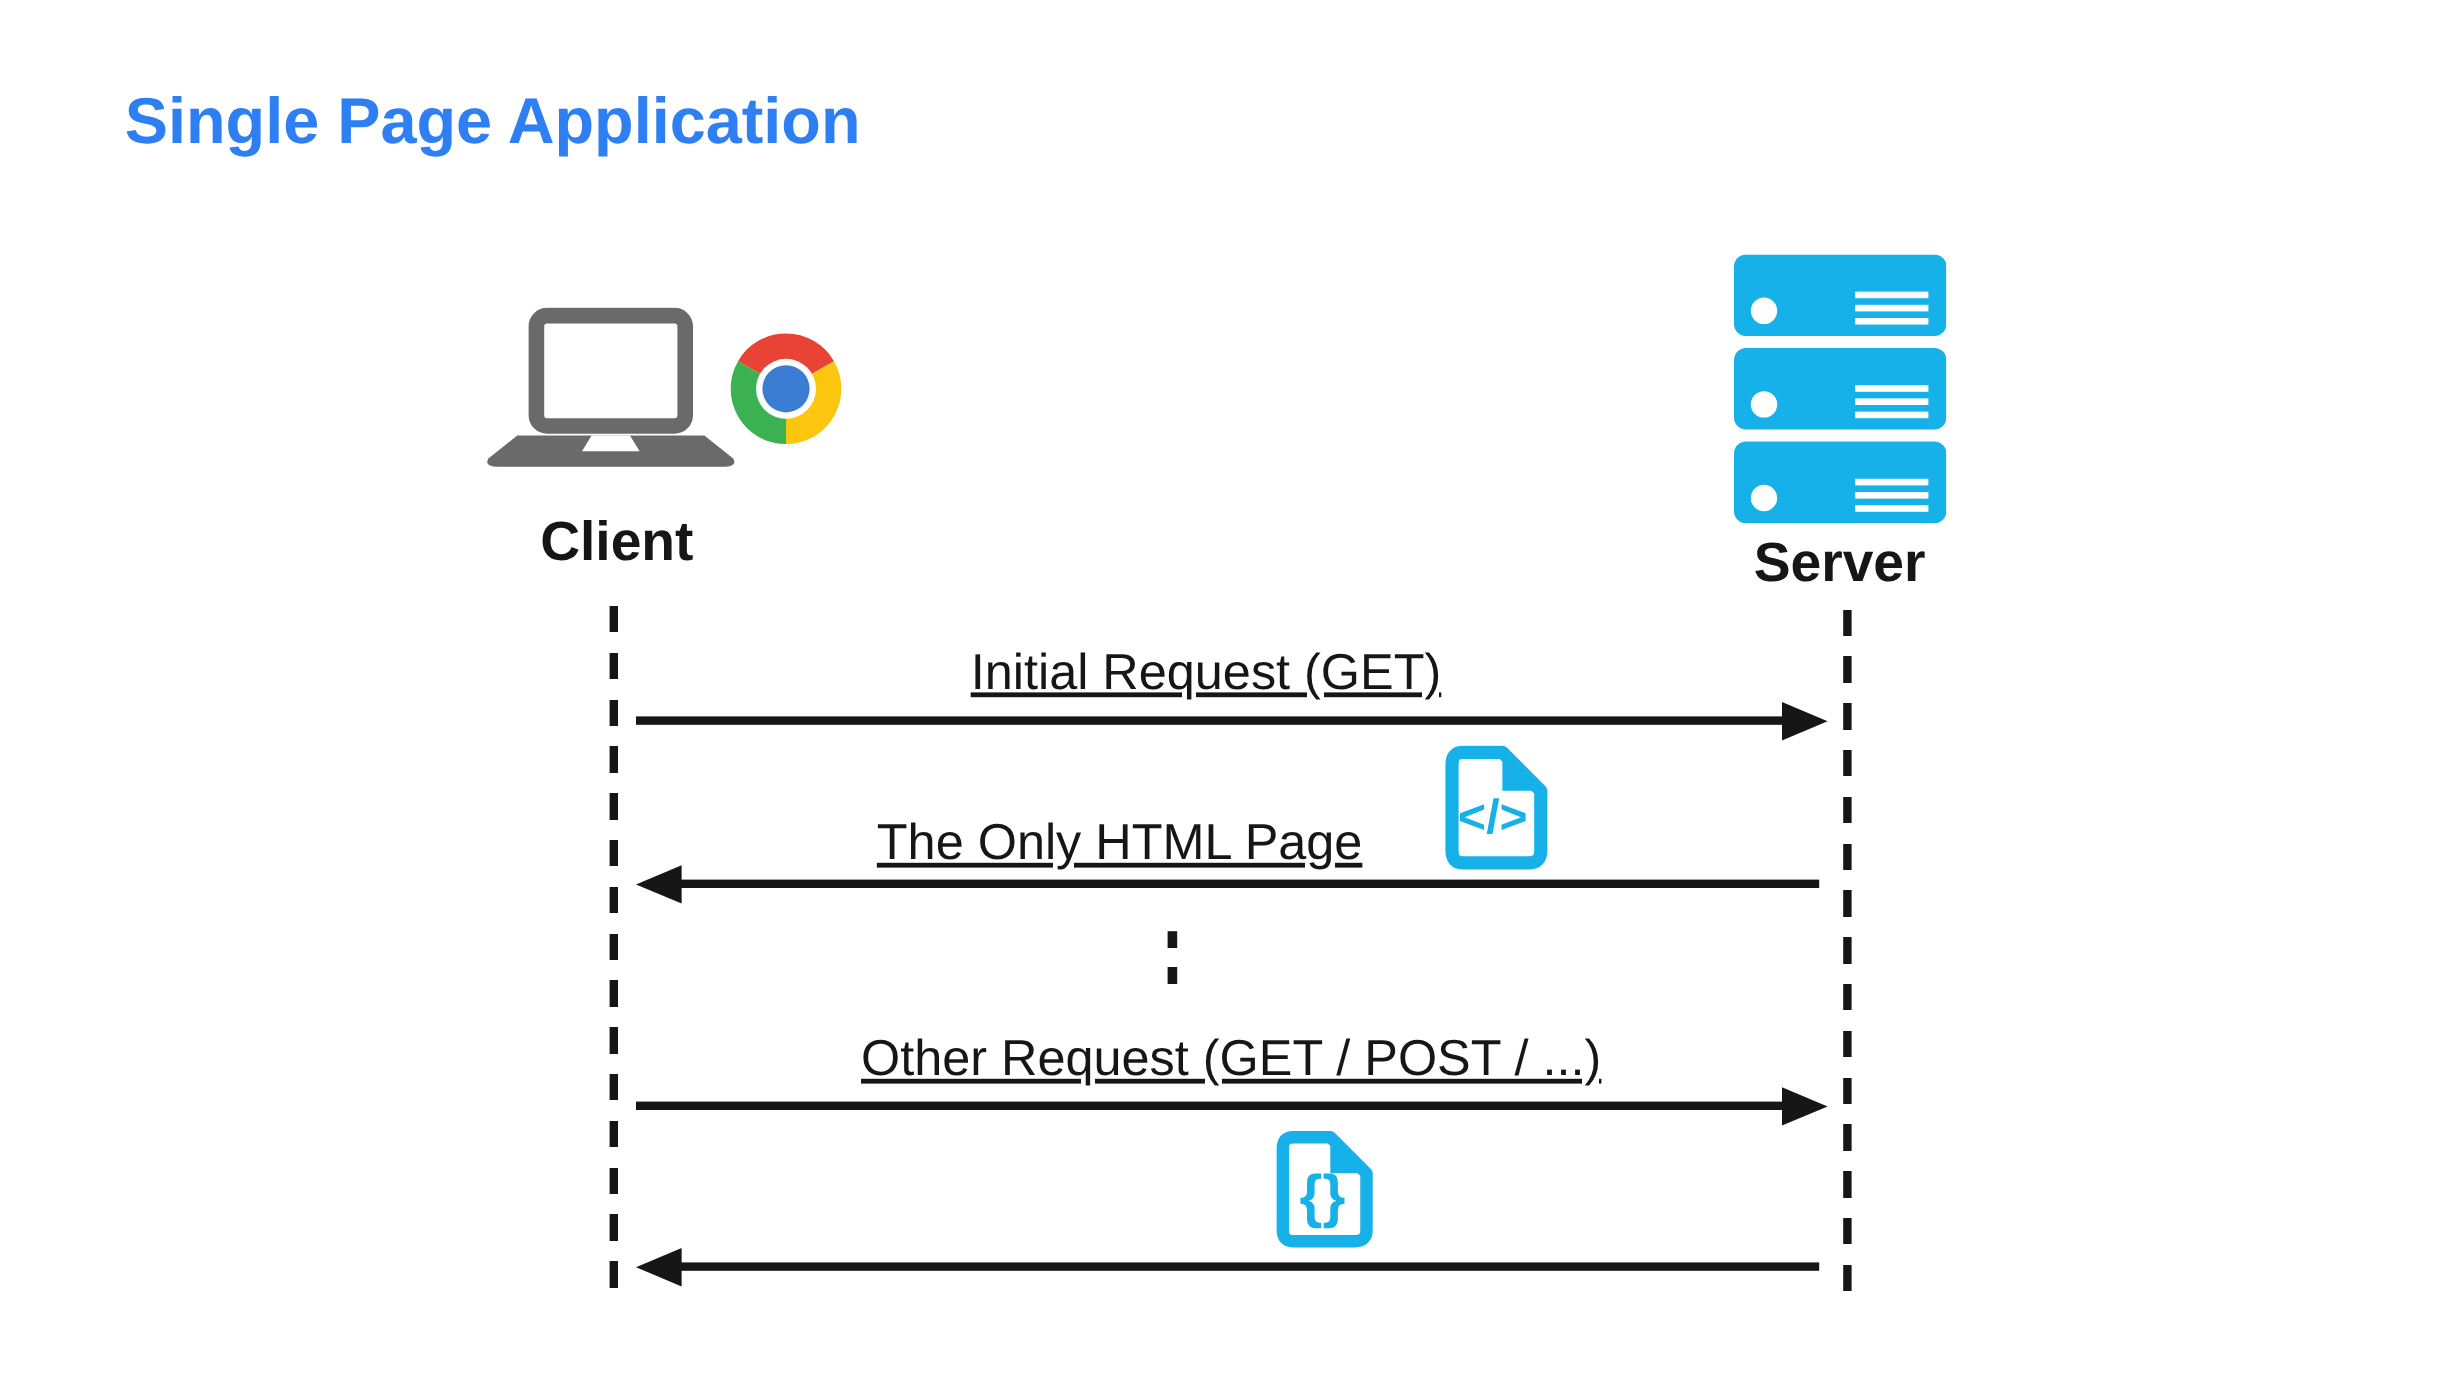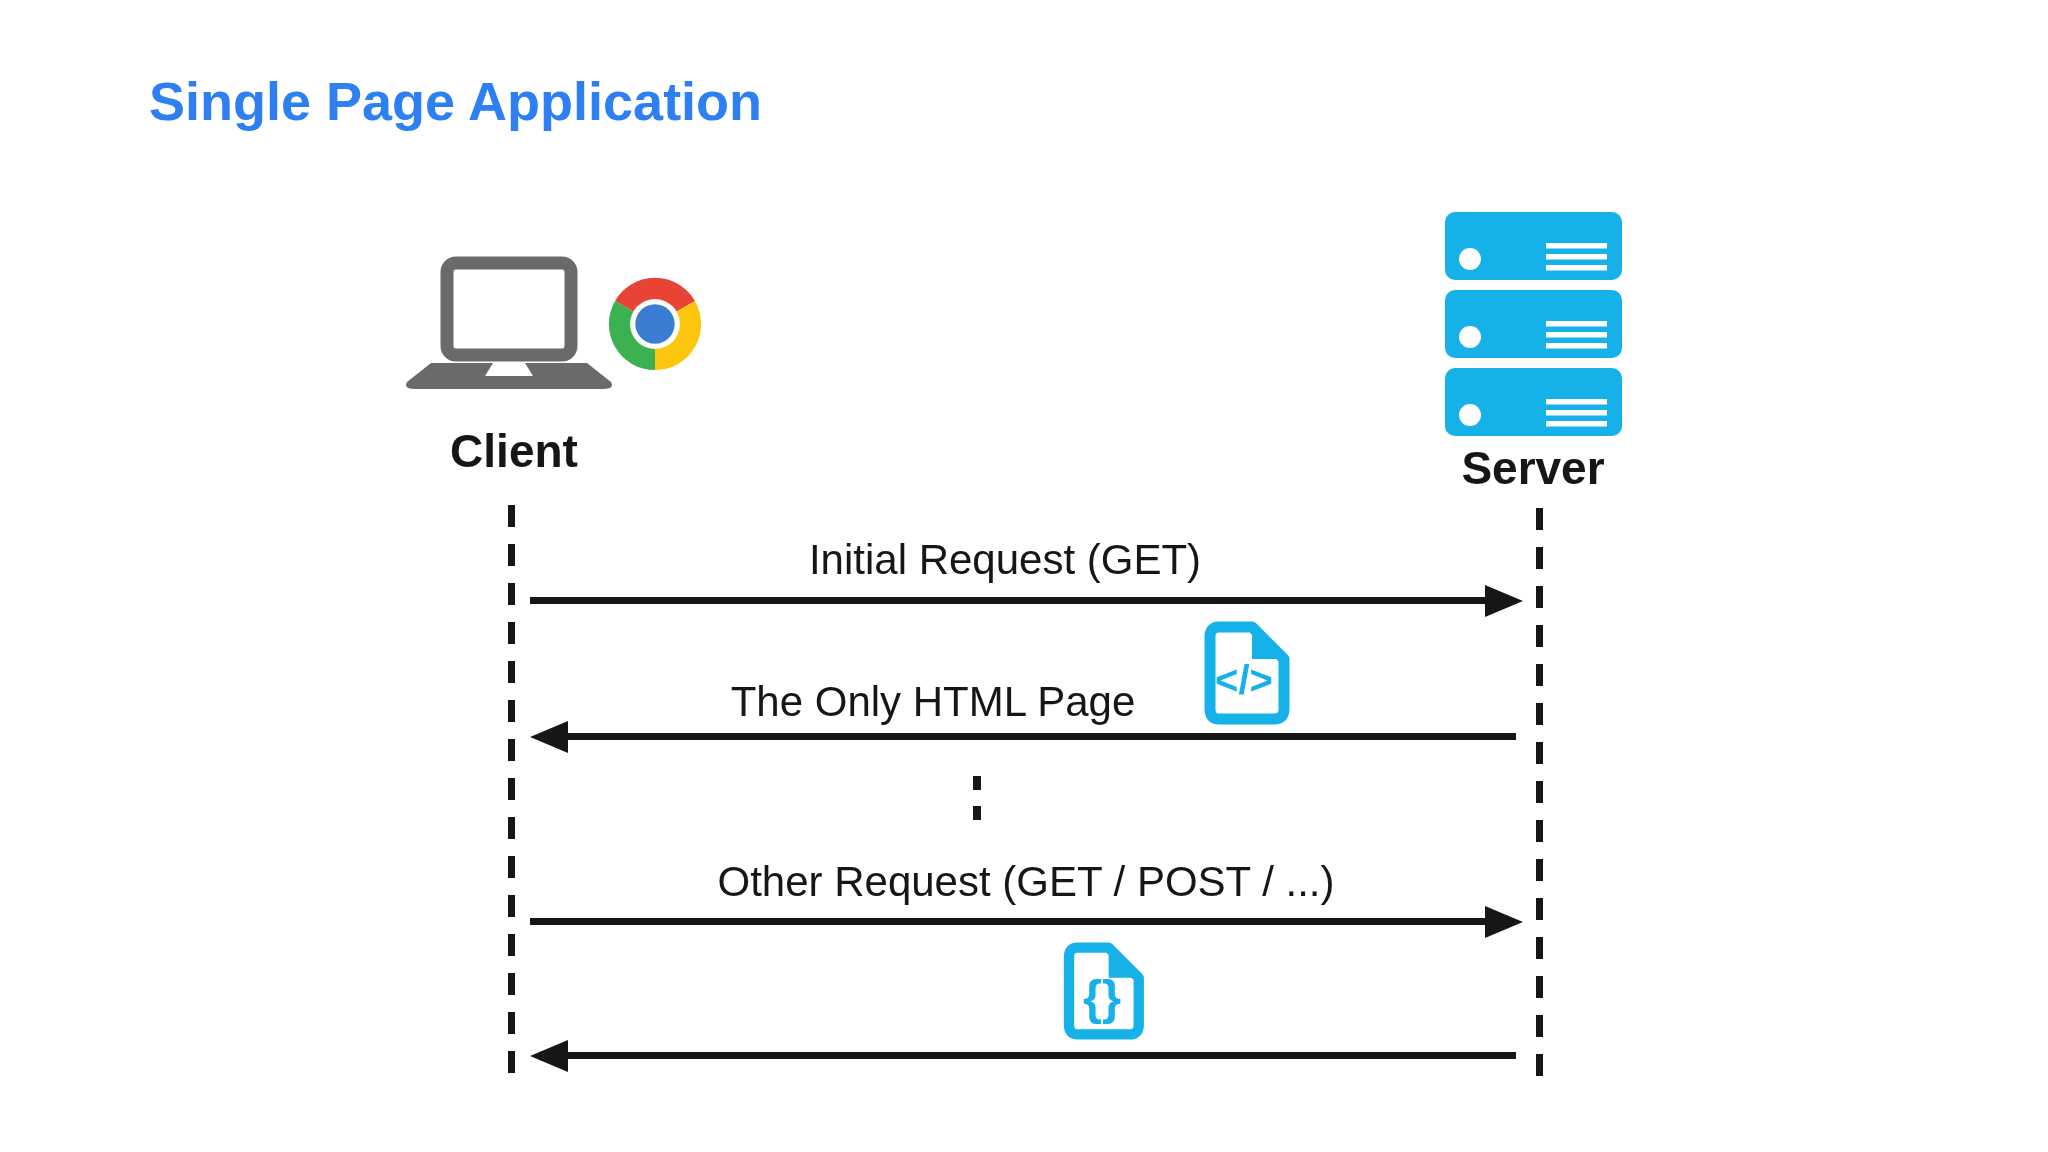--- a/index.html
+++ b/index.html
@@ -24,21 +24,20 @@
   }
   .abs{position:absolute;}
 
   
   .page-title{
     left:104px;top:70px;
     font-size:54px;font-weight:700;
     color:var(--title-blue);
     letter-spacing:0px;
     white-space:nowrap;
-    margin-left:45px;
   }
 
   
   .actor-label{
     font-size:46px;font-weight:700;
     color:var(--ink);
     text-align:center;
     white-space:nowrap;
   }
   .client-label{left:414px;top:424px;width:200px;}
@@ -62,20 +61,21 @@
     left:973px;top:776px;width:8px;height:46px;
     background:repeating-linear-gradient(to bottom,var(--ink) 0 14px,transparent 14px 30px);
   }
 
   
   .msg-label{
     font-size:42px;
     color:var(--ink);
     text-align:center;
     white-space:nowrap;
+    text-decoration:underline;
   }
   .msg-line{height:7px;background:var(--ink);}
   .head-right{
     width:0;height:0;
     border-top:16px solid transparent;
     border-bottom:16px solid transparent;
     border-left:38px solid var(--ink);
   }
   .head-left{
     width:0;height:0;

